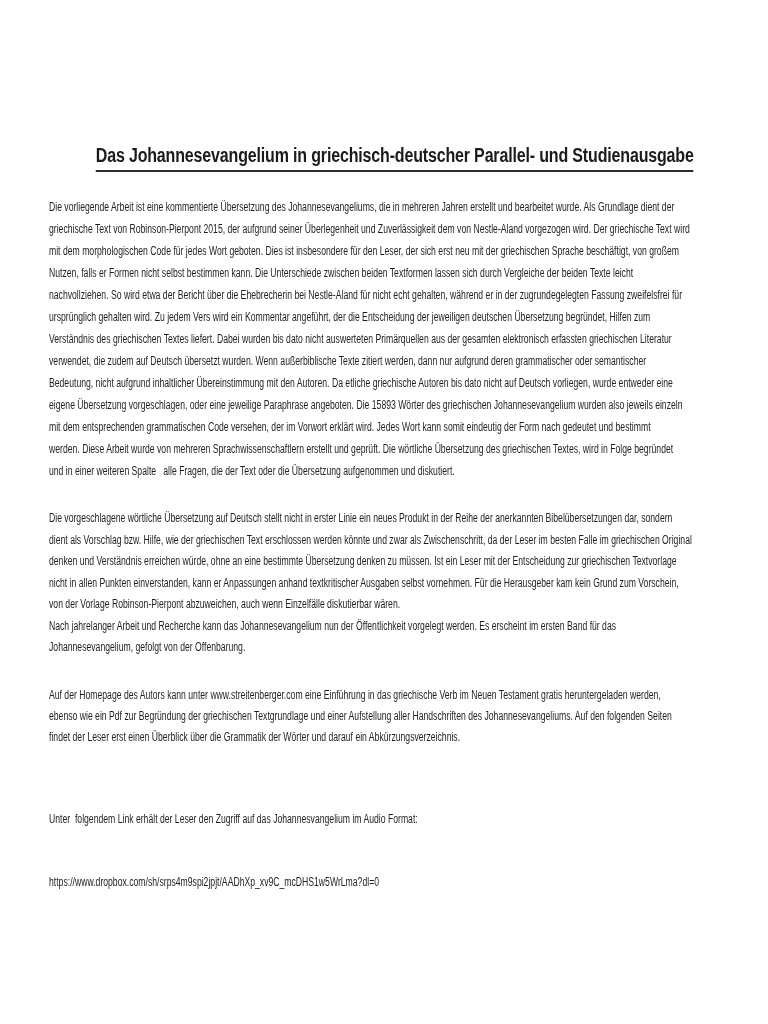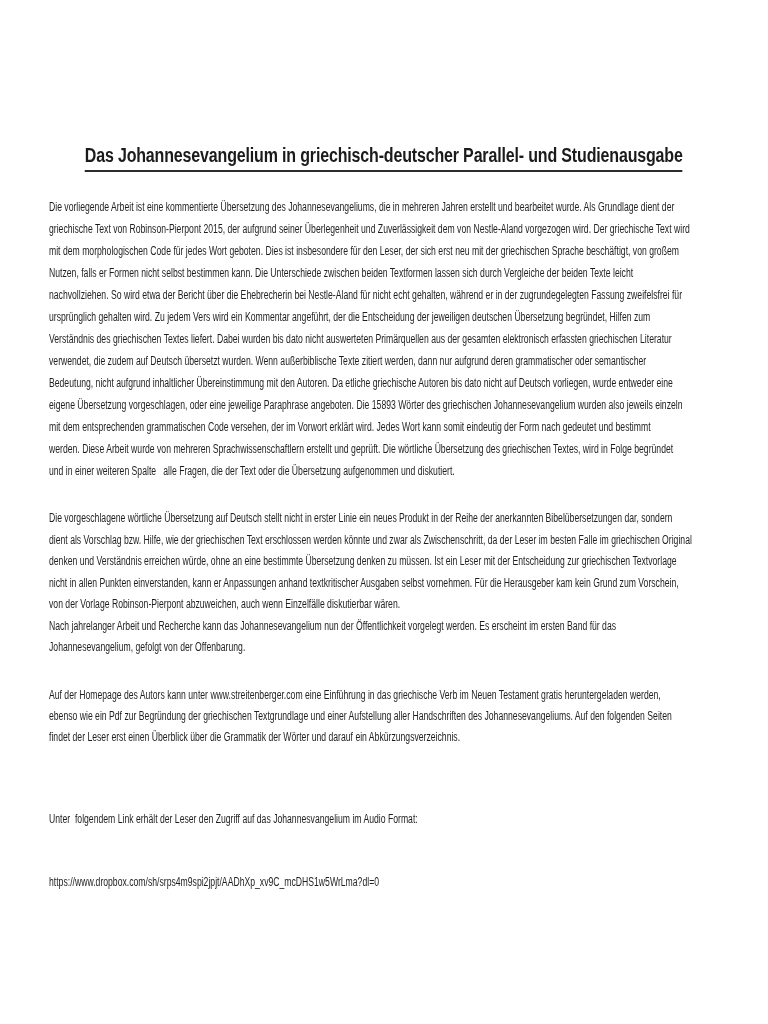--- a/index.html
+++ b/index.html
@@ -14,21 +14,21 @@
     background: #ffffff;
     overflow: hidden;
     font-family: "Liberation Sans", sans-serif;
     color: #1e1e1e;
   }
   .title-wrap {
     position: absolute;
     top: 144px;
     left: 0;
     width: 768px;
-    text-align: center;
+    text-align: right;
   }
   .doc-title {
     display: inline-block;
     margin: 0;
     font-size: 20px;
     font-weight: 700;
     letter-spacing: -0.2px;
     white-space: nowrap;
     color: #1b1b1b;
     border-bottom: 2px solid #2b2b2b;

